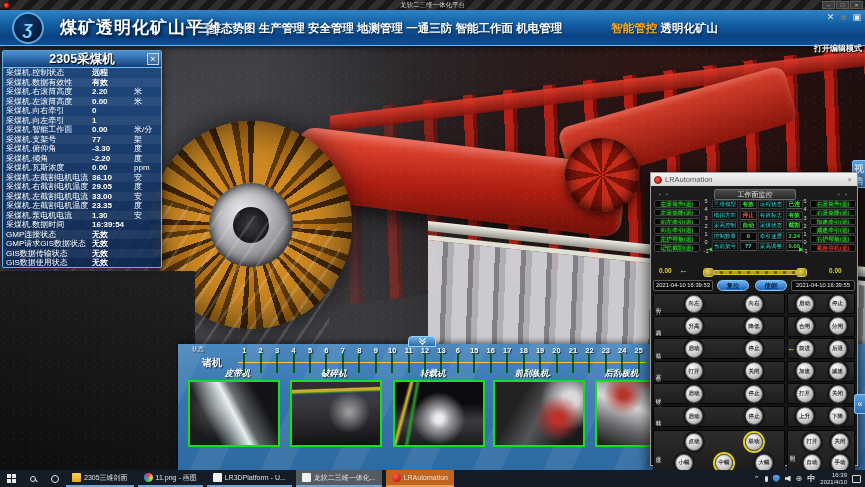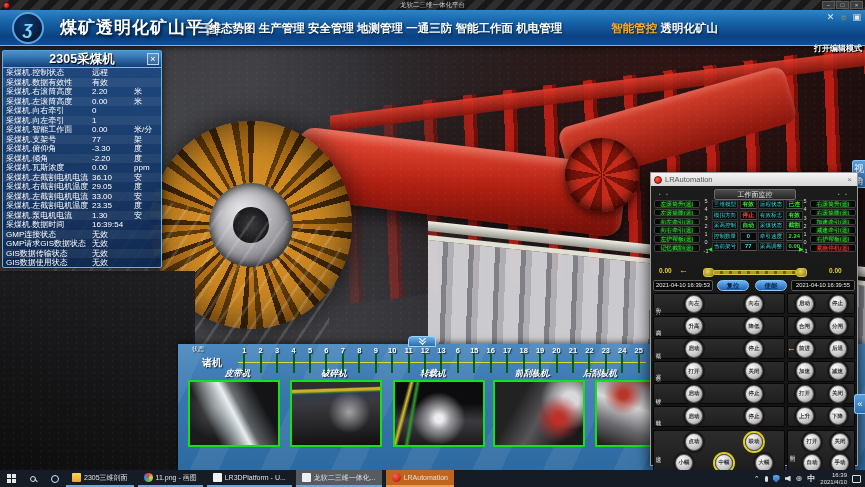--- a/index.html
+++ b/index.html
@@ -58,21 +58,21 @@
 
   
   .dpanel{left:2px;top:50px;width:160px;height:218px;z-index:12;border:1px solid #5fb4f0;border-radius:2px;
     background:linear-gradient(180deg,rgba(28,76,138,.88),rgba(10,38,82,.88));box-shadow:0 0 8px rgba(0,0,0,.7);}
   .dpanel-head{position:relative;height:17px;background:linear-gradient(180deg,#4e96d6,#123f78);border-bottom:1px solid #6cc0f8;
     text-align:center;font-size:12.5px;font-weight:bold;color:#fff;line-height:17px;text-shadow:1px 1px 1px #000;}
   .dpanel-close{position:absolute;right:2px;top:2px;width:12px;height:12px;border:1px solid #bcd8f0;color:#fff;font-size:9px;line-height:10px;text-align:center;background:rgba(255,255,255,.12);}
   .prow{display:flex;height:9.5px;line-height:9.5px;font-size:8px;color:#fff;padding-left:3px;}
   .prow:nth-child(even){background:rgba(255,255,255,.06);}
   .plabel{width:86px;overflow:hidden;white-space:nowrap;}
-  .pvalue{width:42px;font-weight:normal;overflow:hidden;white-space:nowrap;}
+  .pvalue{width:42px;font-weight:bold;overflow:hidden;white-space:nowrap;}
   .punit{flex:1;overflow:hidden;white-space:nowrap;}
 
   
   .viewtab{right:0;top:160px;width:13px;height:28px;background:linear-gradient(#5aa0dd,#2d6bad);border:1px solid #8cc8f8;border-right:none;border-radius:3px 0 0 3px;color:#fff;font-size:10px;line-height:1.2;text-align:center;padding-top:2px;z-index:11;}
   .lefttab{right:0;top:394px;width:11px;height:20px;background:linear-gradient(#5aa0dd,#2d6bad);border:1px solid #8cc8f8;border-right:none;border-radius:3px 0 0 3px;color:#fff;font-size:9px;line-height:18px;text-align:center;z-index:22;}
 
   
   .strip{left:178px;top:344px;width:687px;height:126px;background:linear-gradient(180deg,#4a88be 0%,#3876ae 40%,#2e6aa2 100%);z-index:5;box-shadow:0 -2px 6px rgba(0,0,0,.5);}
   .strip-sheen{left:0;top:0;width:100%;height:100%;background:repeating-linear-gradient(115deg,rgba(255,255,255,.07) 0 26px,transparent 26px 64px);}
   .chevtab{left:408px;top:336px;width:28px;height:11px;background:linear-gradient(#6db2e8,#2d6bad);border:1px solid #9ed4ff;border-radius:4px 4px 0 0;z-index:6;display:flex;align-items:center;justify-content:center;gap:1px;flex-direction:column;}
@@ -84,21 +84,21 @@
   .cell .num{font-size:7.5px;font-weight:bold;color:#fff;text-shadow:1px 1px 1px #123;display:block;height:9px;line-height:9px;}
   .cell .sq{width:12px;height:8px;margin:2px auto 0;background:linear-gradient(#35ee35,#12b012);border:1px solid #0a5a12;}
   .yline{left:60px;top:17.5px;width:408px;height:1.6px;background:#e8d428;z-index:0;}
   .numline{z-index:1;}
   .grouplbls{left:12px;top:24px;width:470px;display:flex;}
   .grouplbls span{font-size:8.5px;font-weight:bold;font-style:italic;color:#fff;text-shadow:1px 1px 1px #123;display:block;}
   .grouplbls span:nth-child(1){width:95px;text-align:center;}
   .grouplbls span:nth-child(2){width:98px;text-align:center;}
   .grouplbls span:nth-child(3){width:100px;text-align:center;}
   .grouplbls span:nth-child(4){width:100px;text-align:center;}
-  .grouplbls span:nth-child(5){width:77px;}
+  .grouplbls span:nth-child(5){width:77px;text-align:center;}
   .thumb{top:36px;width:92px;height:67px;border:2px solid #18e018;background:#222;}
   .thumb.t1{left:10px;background:radial-gradient(circle at 30% 40%,rgba(255,255,255,.25),transparent 45%),linear-gradient(62deg,#1a1a1c 25%,#9fa8ad 42%,#e8edf0 50%,#5c6165 58%,#141416 78%);}
   .thumb.t2{left:112px;background:radial-gradient(circle at 65% 48%,rgba(255,255,255,.55),transparent 32%),linear-gradient(178deg,#2e2e30 11%,#d4b02c 13%,#caa829 16%,#2f7a2f 18%,#33384d 20%,#3a3a3e 34%,#232326 72%,#101012 100%);}
   .thumb.t3{left:215px;background:radial-gradient(circle at 50% 58%,#ececee 7%,#9a9a9e 20%,transparent 46%),linear-gradient(105deg,transparent 13%,#d8c22e 16%,transparent 19%),linear-gradient(100deg,transparent 20%,#2f9a2f 23%,transparent 26%),linear-gradient(180deg,#0c0c0e 0 34%,#3c3c40 62%,#1a1a1c);}
   .thumb.t4{left:315px;background:radial-gradient(circle at 72% 58%,#c03028 6%,transparent 32%),radial-gradient(circle at 86% 28%,#d8d8da 9%,transparent 34%),linear-gradient(120deg,#222 28%,#55555a 52%,#1a1a1c 82%);}
   .thumb.t5{left:417px;background:radial-gradient(circle at 30% 20%,#b8352a 5%,transparent 25%),linear-gradient(200deg,#3a2418 8%,#8a3a30 13%,#8a8a8e 24%,#d8d8da 46%,#6a6a6e 72%,#222 96%);}
 
   
   .lrwin{left:650px;top:172px;width:208px;height:294px;z-index:20;border:1px solid #9a9a9a;box-shadow:0 4px 14px rgba(0,0,0,.8);background:#181818;}
   .lrtitle{position:relative;height:13px;background:linear-gradient(#f4f4f4,#d6d6d6);display:flex;align-items:center;padding:0 3px;gap:3px;}

